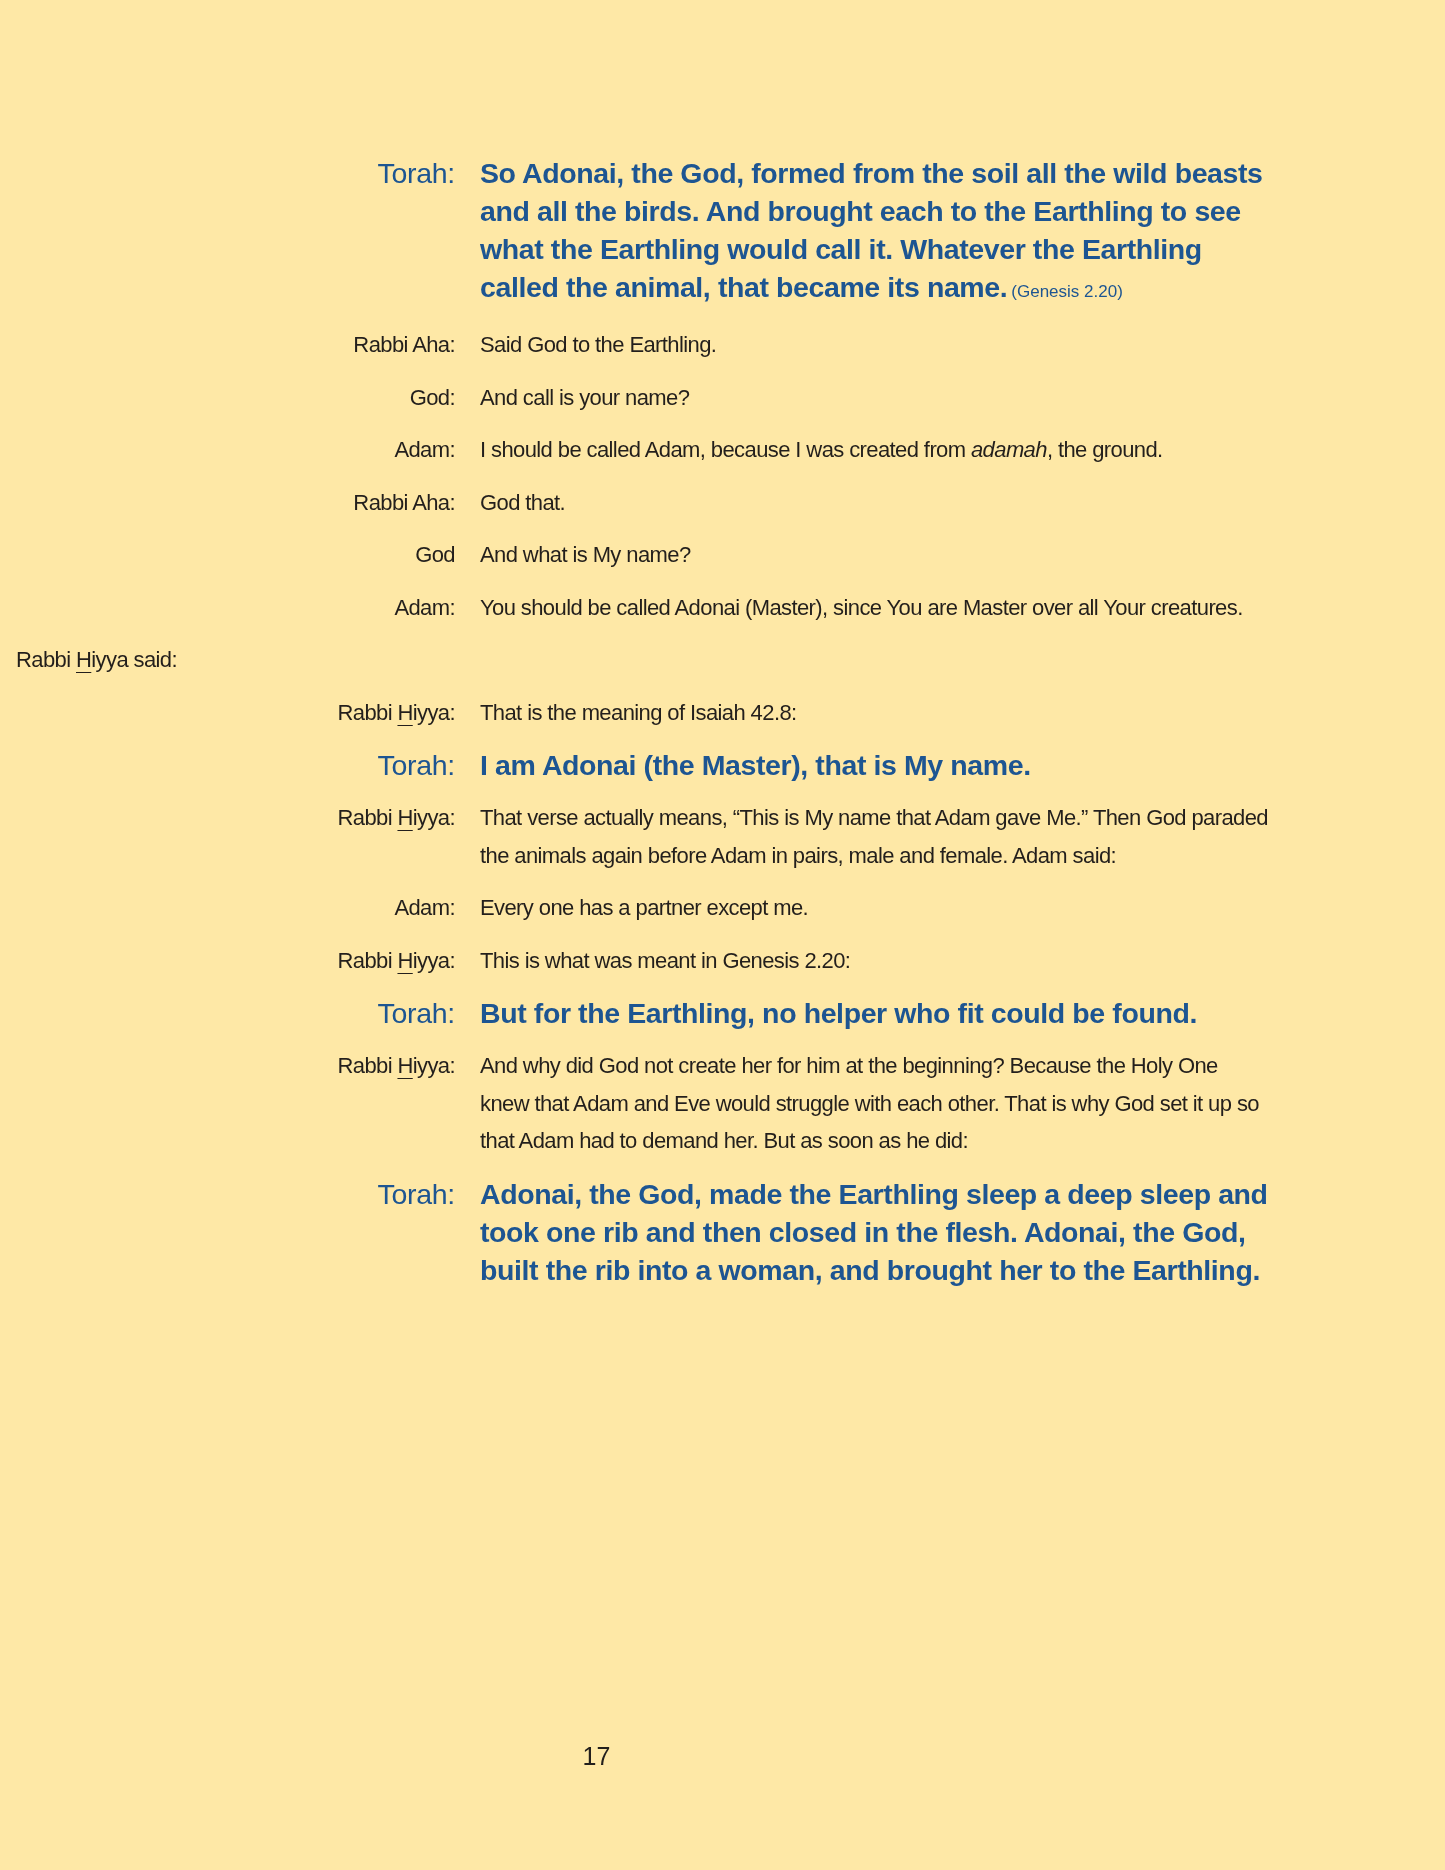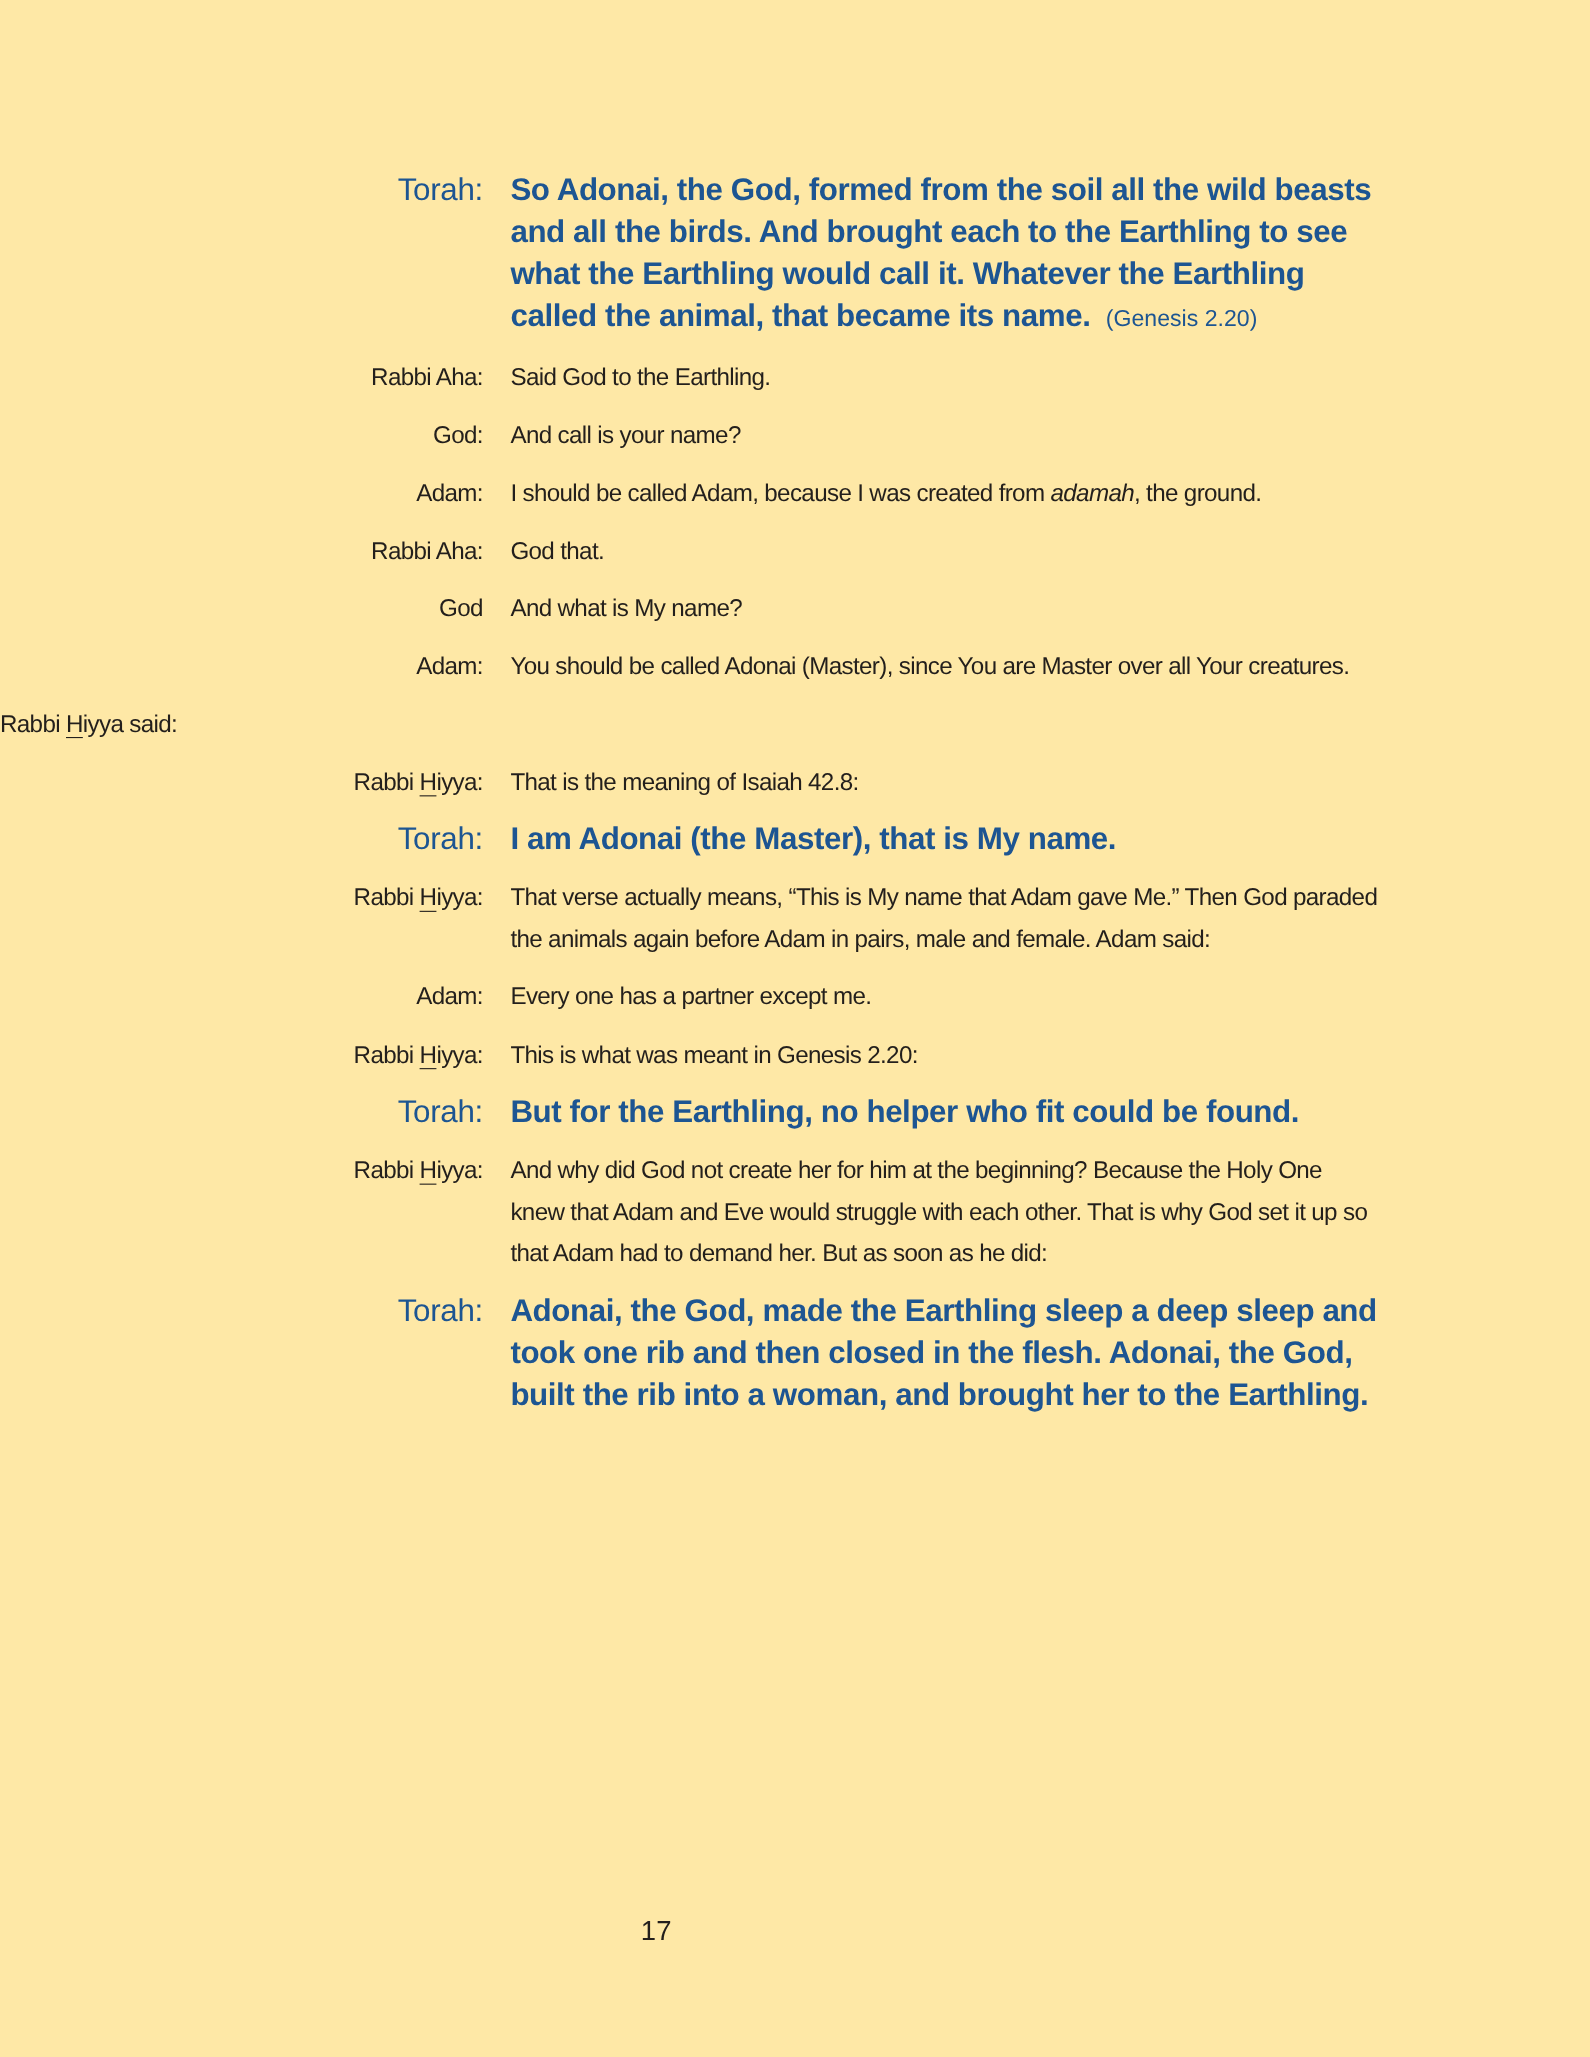--- a/index.html
+++ b/index.html
@@ -5,21 +5,21 @@
   html, body { margin: 0; padding: 0; }
   body {
     width: 1445px; height: 1870px;
     background: #fee8a6;
     position: relative;
     overflow: hidden;
     font-family: "Liberation Sans", "DejaVu Sans", sans-serif;
   }
   .script {
     position: absolute;
-    left: 0; top: 154px;
+    left: 16px; top: 154px;
     width: 1420px;
   }
   .row {
     display: flex;
     align-items: flex-start;
     margin-bottom: 15px;
   }
   .speaker {
     width: 464px;
     text-align: right;
@@ -42,24 +42,24 @@
   .row.torah .speaker, .row.torah .line {
     color: #1d5592;
     font-size: 28.5px;
     line-height: 38px;
     font-family: "DejaVu Serif", "Liberation Serif", serif;
     letter-spacing: -1px;
   }
   .row.torah .speaker { font-family: "Liberation Sans", sans-serif; letter-spacing: -0.3px; }
   .row.torah .line { font-weight: bold; font-family: "Liberation Sans", sans-serif; letter-spacing: -0.4px; }
   .citation {
-    font-size: 21px;
+    font-size: 17px;
     font-weight: normal;
     letter-spacing: 0;
-    margin-left: 14px;
+    margin-left: 4px;
   }
   .uH { text-decoration: underline; text-underline-offset: 5px; text-decoration-thickness: 1px; }
   .page-num {
     position: absolute;
     left: 0; width: 1193px;
     top: 1742px;
     text-align: center;
     font-size: 25px;
     color: #231f1c;
   }

